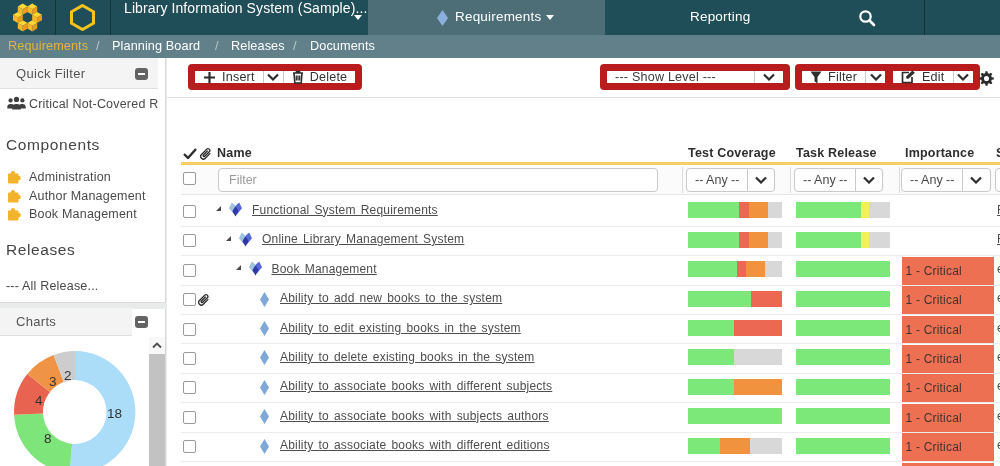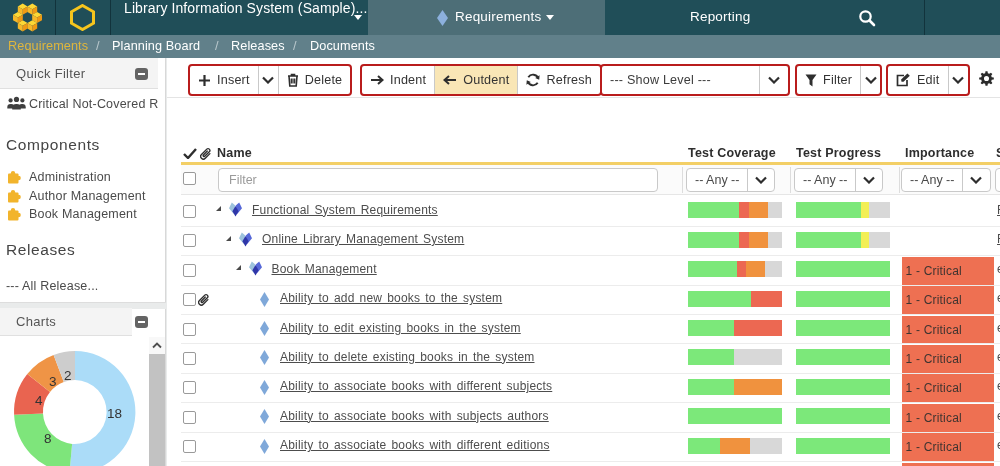--- a/index.html
+++ b/index.html
@@ -12,21 +12,21 @@
 #breadcrumb { position:absolute; left:0; top:35px; width:1000px; height:23px; background:#61808a; color:#fff; font-size:12.7px; letter-spacing:0.1px; }
 .bc { position:absolute; top:4px; }
 #sidebar { position:absolute; left:0; top:58px; width:166px; height:408px; background:#fff; border-right:1px solid #d8d8d8; }
 .panelhead { position:absolute; left:0; background:#f4f4f4; border-bottom:1px solid #e0e0e0; }
 .panelhead .t { position:absolute; left:16px; top:8px; font-size:13px; color:#555; letter-spacing:0.3px; }
 .minbtn { position:absolute; width:13px; height:12px; background:#646464; border-radius:3px; }
 .minbtn:after { content:""; position:absolute; left:3px; top:5px; width:7px; height:2px; background:#fff; }
 .sideheading { position:absolute; left:6px; font-size:15.5px; color:#454545; letter-spacing:0.6px; }
 .sideitem { position:absolute; font-size:12.5px; color:#4a4a4a; letter-spacing:0.2px; }
 #main { position:absolute; left:167px; top:58px; width:833px; height:408px; background:#fff; }
-.btngroup { position:absolute; top:6px; height:32px; background:#fff; border:2px solid #b91c1c; border-radius:4px; display:flex; align-items:center; }
+.btngroup { position:absolute; top:6px; height:26px; background:#fff; border:7px solid #b91c1c; border-radius:4px; display:flex; align-items:center; }
 .btnsec { height:100%; display:flex; align-items:center; padding:0 8px; font-size:12.6px; color:#333; border-left:1px solid #c9c9c9; letter-spacing:0.2px; }
 .chevsec { padding:0 3.5px !important; }
 .btnsec:first-child { border-left:none; }
 .btnsec svg { margin-right:6px; }
 .active-btn { background:#f9e6b6; }
 .toolsep { position:absolute; left:0; top:39px; width:833px; height:1px; background:#e4e4e4; }
 #displaying { position:absolute; left:20px; top:47.5px; font-size:13px; word-spacing:1px; color:#3c3c3c; letter-spacing:0.2px; }
 .colhead { position:absolute; top:88px; font-size:12.5px; font-weight:bold; color:#2e2e2e; letter-spacing:0.2px; }
 #yellowline { position:absolute; left:14px; top:104px; width:819px; height:2.5px; background:#f3cf66; }
 #filterrow { position:absolute; left:14px; top:106.5px; width:819px; height:30px; background:#fbfbfb; border-bottom:1px solid #e6e6e6; }
@@ -181,33 +181,20 @@
     <div class="btnsec chevsec">
         <svg width="12" height="8" viewBox="0 0 12 8" style="margin:0">
           <polyline points="1,1.5 6,6.5 11,1.5" fill="none" stroke="#2e2e2e" stroke-width="2.2"></polyline>
         </svg>
       </div>
     <div class="btnsec"><svg width="12" height="14" viewBox="0 0 12 14">
           <path d="M1 3 h10 M4.5 3 V1.5 h3 V3 M2 3 l0.8 10 h6.4 L10 3" fill="none" stroke="#2e2e2e" stroke-width="1.6"></path>
           <path d="M4.3 5.5 v5 M6 5.5 v5 M7.7 5.5 v5" stroke="#2e2e2e" stroke-width="1.3"></path>
         </svg>Delete</div>
   </div>
-  <div class="btngroup" style="left:193px">
-    <div class="btnsec"><svg width="14" height="12" viewBox="0 0 14 12">
-          <path d="M1 6 h11 M8 2 l4.5 4 L8 10" fill="none" stroke="#2e2e2e" stroke-width="2"></path>
-        </svg>Indent</div>
-    <div class="btnsec active-btn"><svg width="14" height="12" viewBox="0 0 14 12">
-          <path d="M13 6 H2 M6 2 L1.5 6 L6 10" fill="none" stroke="#2e2e2e" stroke-width="2"></path>
-        </svg>Outdent</div>
-    <div class="btnsec"><svg width="14" height="14" viewBox="0 0 14 14">
-          <path d="M12.3 5.5 A5.6 5.6 0 0 0 2.3 4.2 M1.7 8.5 A5.6 5.6 0 0 0 11.7 9.8" fill="none" stroke="#2e2e2e" stroke-width="1.9"></path>
-          <polygon points="13.6,2.2 13.2,6.8 9.2,5.0" fill="#2e2e2e"></polygon>
-          <polygon points="0.4,11.8 0.8,7.2 4.8,9.0" fill="#2e2e2e"></polygon>
-        </svg>Refresh</div>
-  </div>
   <div class="btngroup" style="left:433px;width:190px">
     <div class="btnsec" style="width:162px;color:#3c3c3c">--- Show Level ---</div>
     <div class="btnsec" style="margin-left:auto;padding:0 8px">
         <svg width="12" height="8" viewBox="0 0 12 8" style="margin:0">
           <polyline points="1,1.5 6,6.5 11,1.5" fill="none" stroke="#2e2e2e" stroke-width="2.2"></polyline>
         </svg>
       </div>
   </div>
   <div class="btngroup" style="left:628px">
     <div class="btnsec"><svg width="12" height="13" viewBox="0 0 12 13">
@@ -235,21 +222,21 @@
     </svg>
   <div class="toolsep"></div>
   <svg class="abs" style="left:16px;top:90px" width="14" height="11" viewBox="0 0 14 11">
       <path d="M1 6 l4 4 L13 1" fill="none" stroke="#2e2e2e" stroke-width="2.4"></path>
     </svg>
   <svg class="abs clip" style="left:33px;top:88px" width="13" height="16" viewBox="0 0 13 16">
       <use href="#clippath"></use>
     </svg>
   <div class="colhead" style="left:50px">Name</div>
   <div class="colhead" style="left:521px">Test Coverage</div>
-  <div class="colhead" style="left:629px">Test Progress</div>
+  <div class="colhead" style="left:629px">Task Release</div>
   <div class="colhead" style="left:738px">Importance</div>
   <div class="colhead" style="left:829px">S</div>
   <div id="yellowline"></div>
   <div id="filterrow">
     <div class="cb" style="top:7px"></div>
     <div class="fcolsep" style="left:501px"></div>
     <div class="fcolsep" style="left:609px"></div>
     <div class="fcolsep" style="left:718px"></div>
     <div id="filterinput">Filter</div>
     <div class="anybox" style="left:505px;width:89px">

